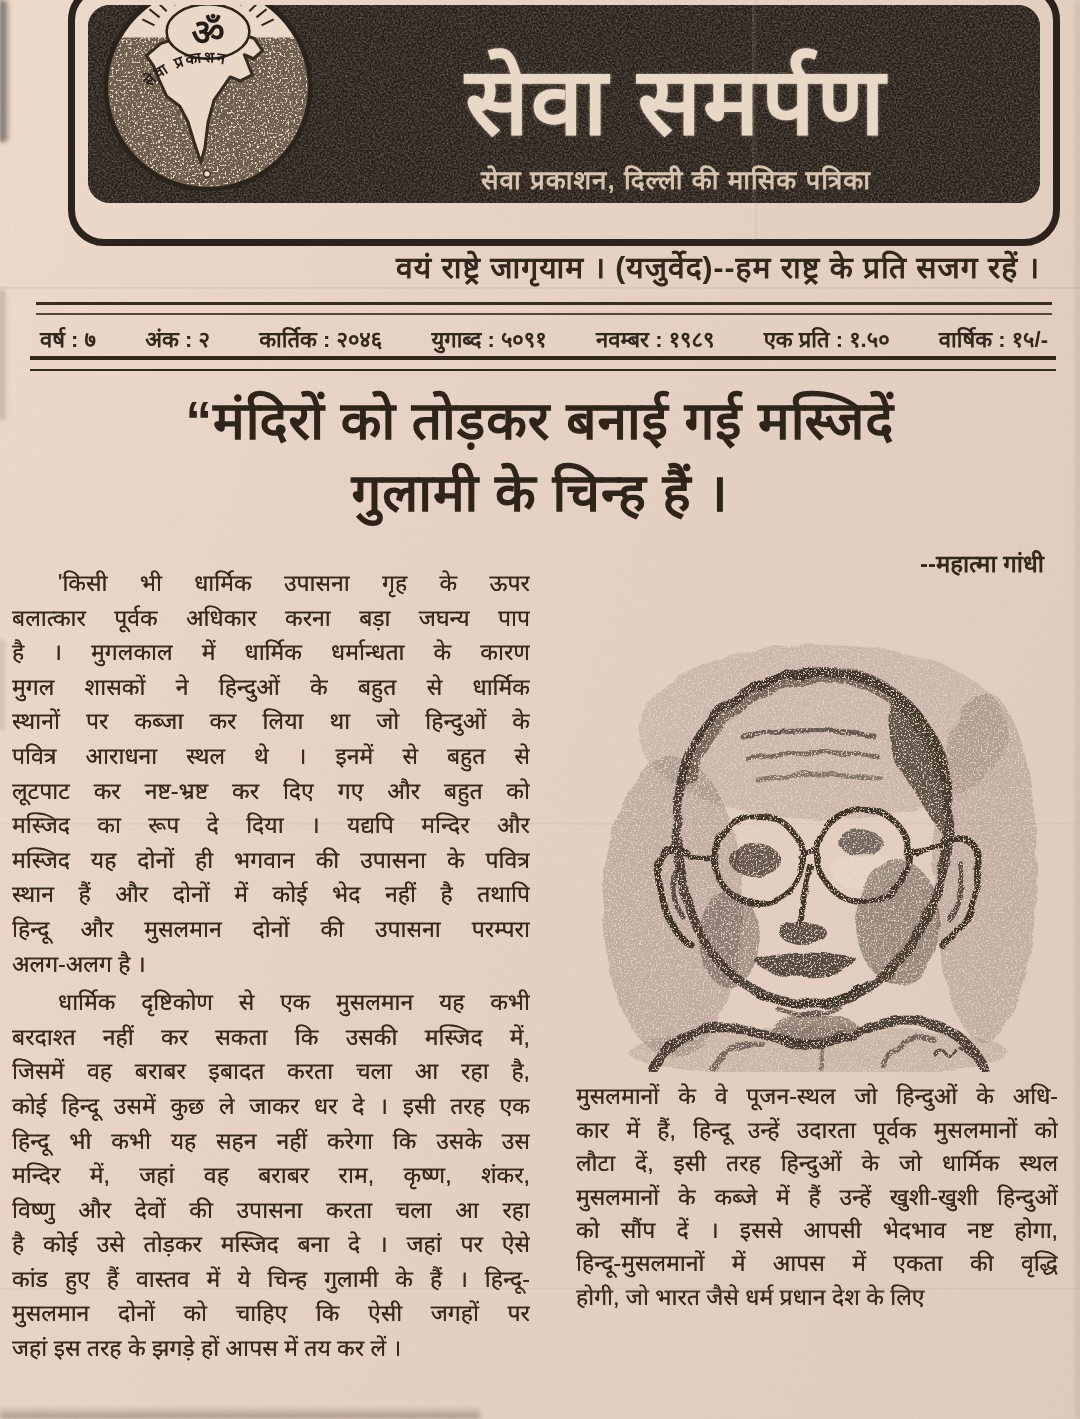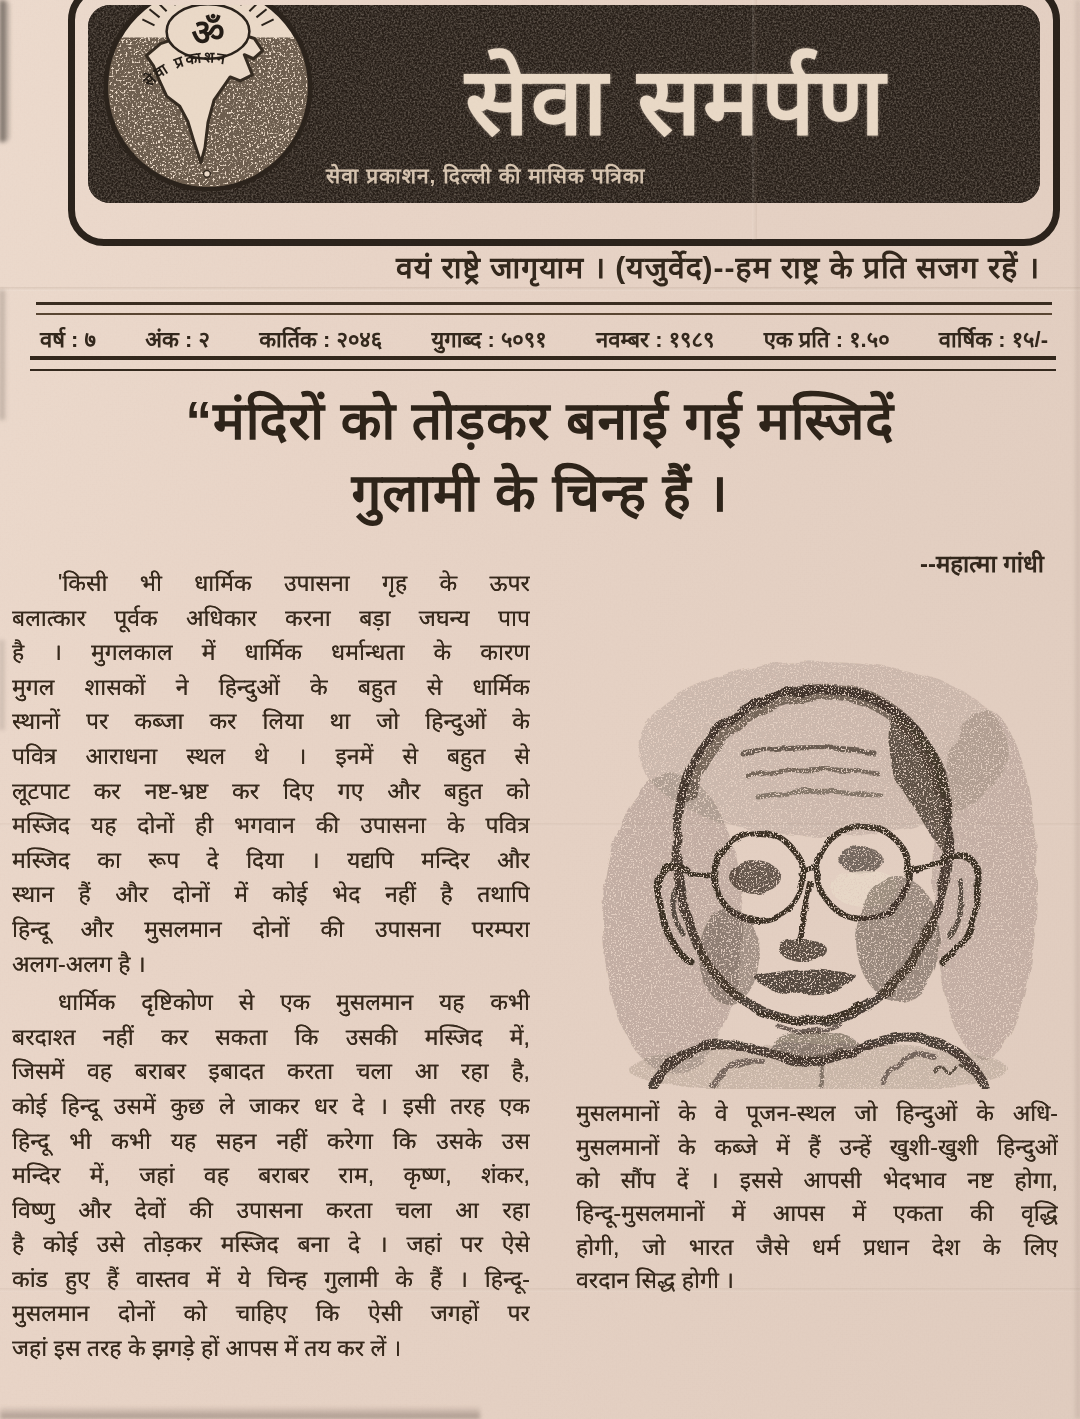--- a/index.html
+++ b/index.html
@@ -19,22 +19,22 @@
   .masthead{position:absolute;left:68px;top:-16px;width:978px;height:248px;
     border:7px solid #2b231c;border-radius:36px;}
   .masthead-ink{position:absolute;left:13px;top:14px;right:13px;height:198px;
     background:#271f19;border-radius:22px;overflow:hidden;}
   .ink-grain{position:absolute;inset:0;width:100%;height:100%;}
   .logo{position:absolute;left:14px;top:-26px;width:212px;height:212px;}
   .masthead-title{position:absolute;left:238px;right:14px;top:17px;height:152px;
     display:flex;align-items:center;justify-content:center;
     font-size:94px;font-weight:bold;color:#e9d9c7;letter-spacing:2px;
     text-shadow:0 0 3px rgba(233,217,199,.55);white-space:nowrap;}
-  .masthead-sub{position:absolute;left:238px;right:14px;top:156px;text-align:left;
-    font-size:21px;font-weight:bold;color:#d6c4b0;letter-spacing:1px;}
+  .masthead-sub{position:absolute;left:238px;right:14px;top:156px;text-align:center;
+    font-size:26px;font-weight:bold;color:#d6c4b0;letter-spacing:1px;}
   
   .motto{position:absolute;top:246px;left:60px;right:40px;text-align:right;
     font-size:30px;font-weight:bold;letter-spacing:1px;}
   .rule-a{position:absolute;top:302px;left:36px;right:28px;height:8px;
     border-top:3px solid #3a2d21;border-bottom:2px solid #5a4633;}
   .issue{position:absolute;top:314px;left:40px;right:32px;height:48px;
     display:flex;justify-content:space-between;align-items:center;
     font-size:22px;font-weight:bold;}
   .rule-b{position:absolute;top:356px;left:30px;right:24px;height:9px;
     border-top:4px solid #33281d;border-bottom:2px solid #33281d;}
@@ -148,22 +148,22 @@
   <div class="cols">
     <div class="col-left">
       <div class="para indent">
           <div class="t-line">'किसी भी धार्मिक उपासना गृह के ऊपर</div>
           <div class="t-line">बलात्कार पूर्वक अधिकार करना बड़ा जघन्य पाप</div>
           <div class="t-line">है । मुगलकाल में धार्मिक धर्मान्धता के कारण</div>
           <div class="t-line">मुगल शासकों ने हिन्दुओं के बहुत से धार्मिक</div>
           <div class="t-line">स्थानों पर कब्जा कर लिया था जो हिन्दुओं के</div>
           <div class="t-line">पवित्र आराधना स्थल थे । इनमें से बहुत से</div>
           <div class="t-line">लूटपाट कर नष्ट-भ्रष्ट कर दिए गए और बहुत को</div>
+          <div class="t-line">मस्जिद का रूप दे दिया । यद्यपि मन्दिर और</div>
           <div class="t-line">मस्जिद यह दोनों ही भगवान की उपासना के पवित्र</div>
-          <div class="t-line">मस्जिद का रूप दे दिया । यद्यपि मन्दिर और</div>
           <div class="t-line">स्थान हैं और दोनों में कोई भेद नहीं है तथापि</div>
           <div class="t-line">हिन्दू और मुसलमान दोनों की उपासना परम्परा</div>
           <div class="t-line">अलग-अलग है ।</div>
         </div>
       <div class="para indent">
           <div class="t-line">धार्मिक दृष्टिकोण से एक मुसलमान यह कभी</div>
           <div class="t-line">बरदाश्त नहीं कर सकता कि उसकी मस्जिद में,</div>
           <div class="t-line">जिसमें वह बराबर इबादत करता चला आ रहा है,</div>
           <div class="t-line">कोई हिन्दू उसमें कुछ ले जाकर धर दे । इसी तरह एक</div>
           <div class="t-line">हिन्दू भी कभी यह सहन नहीं करेगा कि उसके उस</div>
@@ -225,25 +225,26 @@
             <path d="M120,452 C130,435 150,425 170,428" stroke-width="6" opacity="0.6"></path>
             <path d="M290,448 C300,428 320,418 340,422" stroke-width="6" opacity="0.6"></path>
             <path d="M230,430 L228,452" stroke-width="5" opacity="0.5"></path>
             <path d="M340,436 q6,-8 12,0 q6,8 12,-2 M368,432 l10,6" stroke-width="3" opacity="0.8"></path>
           </g>
         </svg>
       </div>
 
       <div class="para">
           <div class="t-line">मुसलमानों के वे पूजन-स्थल जो हिन्दुओं के अधि-</div>
+          <div class="t-line">कार में हैं, हिन्दू उन्हें उदारता पूर्वक मुसलमानों को</div>
+          <div class="t-line">लौटा दें, इसी तरह हिन्दुओं के जो धार्मिक स्थल</div>
           <div class="t-line">मुसलमानों के कब्जे में हैं उन्हें खुशी-खुशी हिन्दुओं</div>
           <div class="t-line">को सौंप दें । इससे आपसी भेदभाव नष्ट होगा,</div>
           <div class="t-line">हिन्दू-मुसलमानों में आपस में एकता की वृद्धि</div>
           <div class="t-line">होगी, जो भारत जैसे धर्म प्रधान देश के लिए</div>
-          <div class="t-line">वरदान सिद्ध होगी ।</div>
         </div>
     </div>
   </div>
 
   <div class="crease" style="top:287px;opacity:.55"></div>
   <div class="crease" style="top:823px;opacity:.28"></div>
   <div class="crease" style="top:1288px;opacity:.35"></div>
   <div class="crease v" style="left:752px;top:0;height:240px;opacity:.5"></div>
   <div class="smudge" style="left:0;top:0;width:11px;height:142px;background:linear-gradient(to right,#3e3833,transparent);opacity:.85;border-radius:0 8px 8px 0;"></div>
   <div class="smudge" style="left:0;top:290px;width:7px;height:130px;background:linear-gradient(to right,#4a413a,transparent);opacity:.4;"></div>

